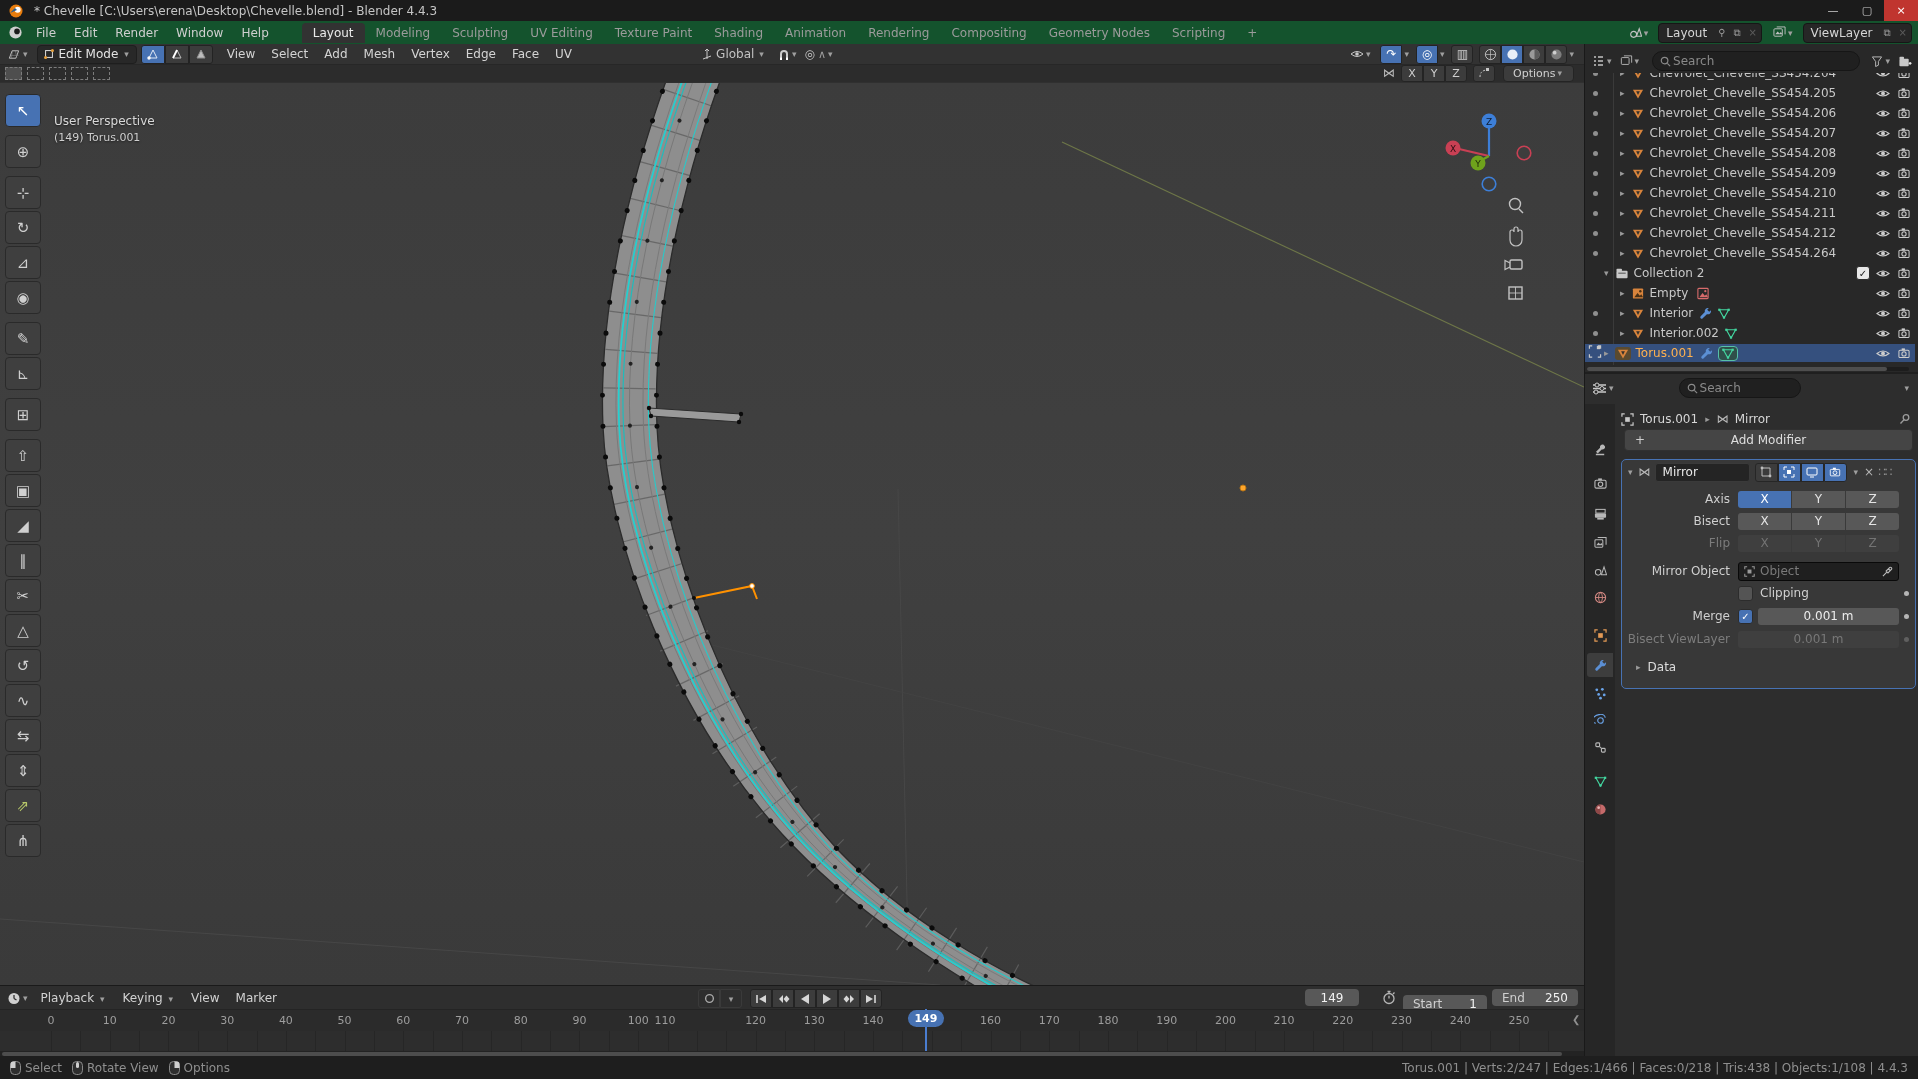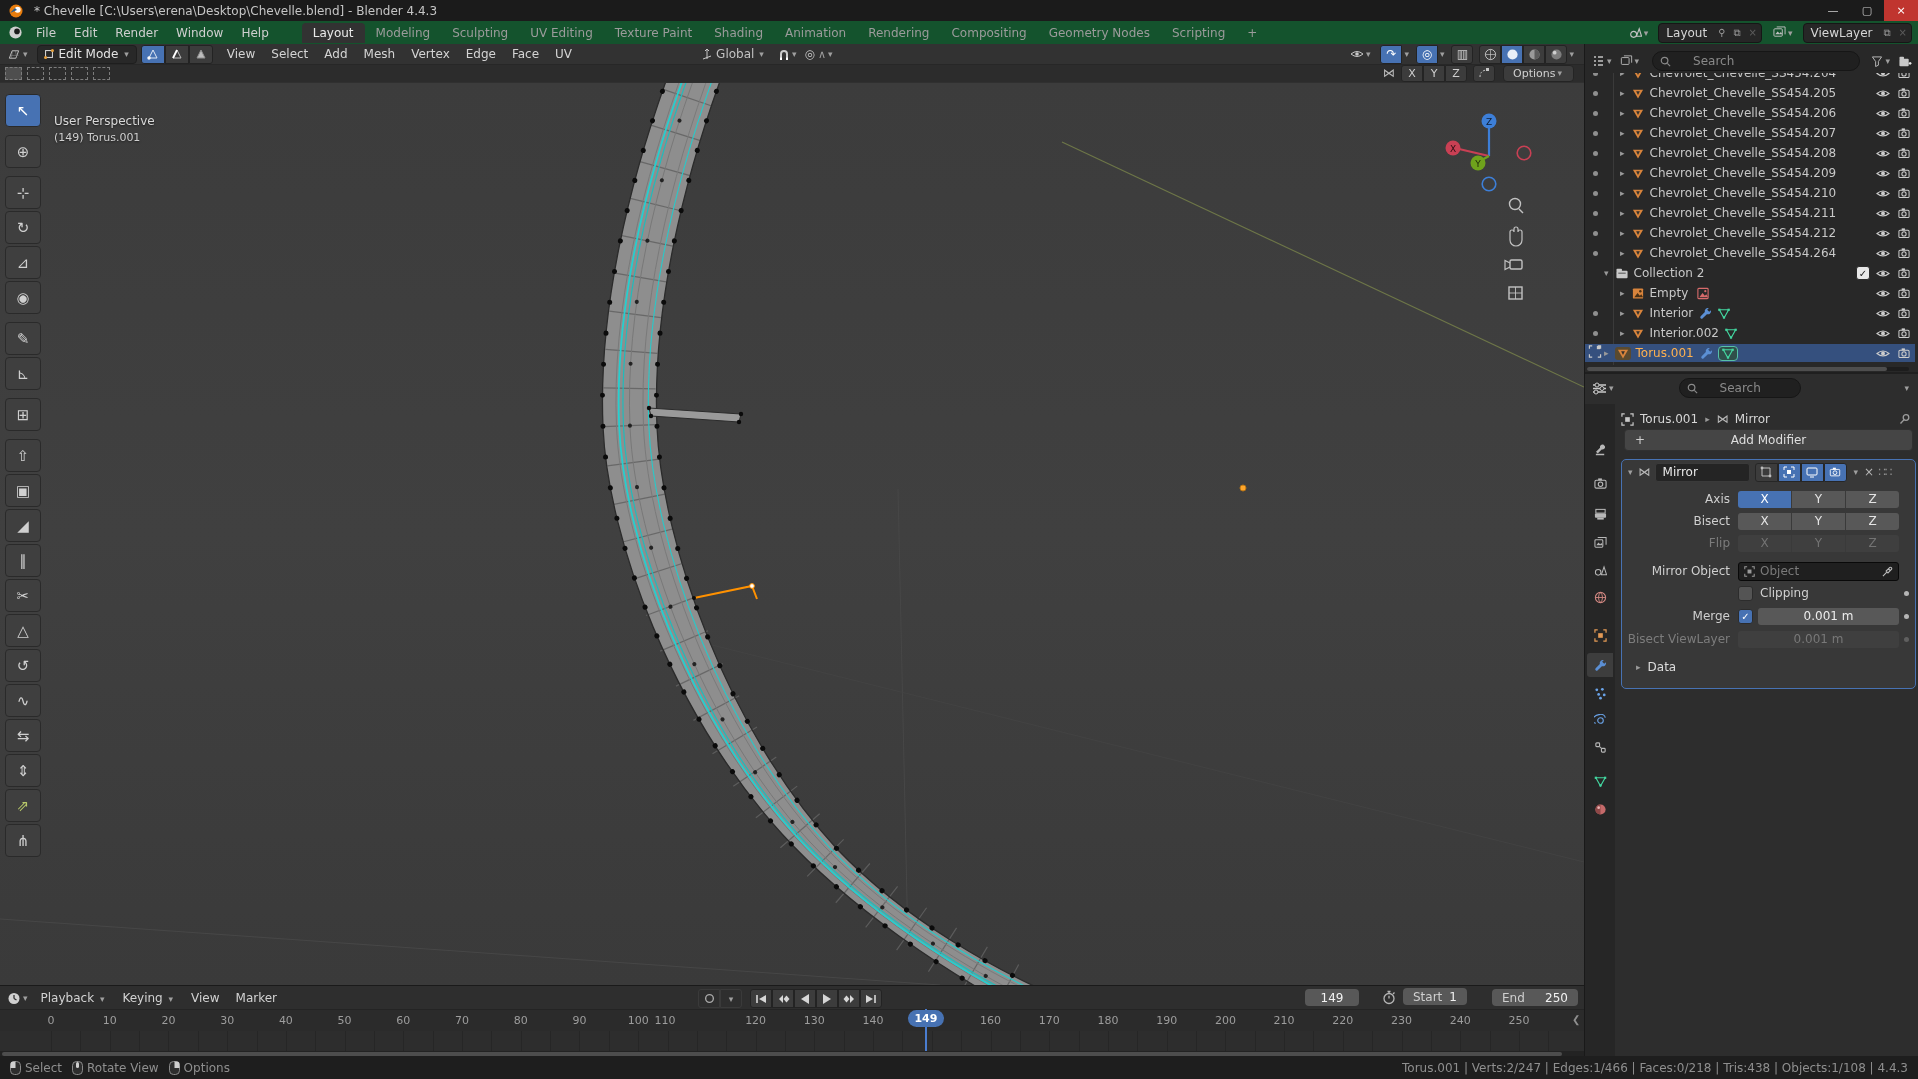--- a/index.html
+++ b/index.html
@@ -39,21 +39,21 @@
   #vp-overlay-text .l2{font-size:11px;color:#cfcfcf;margin-top:3px;}
   
   #toolbar{position:absolute;left:5px;top:50px;width:36px;z-index:6;}
   .tool-btn{width:34px;height:31px;background:#3f3f3f;border:1px solid #2a2a2a;border-radius:4px;display:flex;align-items:center;justify-content:center;color:#cfcfcf;font-size:15px;margin-bottom:2px;}
   .tool-btn.on{background:#4772b3;color:#fff;}
   .tool-gap{height:6px;}
   
   #rightpanel{left:1584px;top:44px;width:334px;height:1012px;background:#282828;border-left:1px solid #191919;}
   #outliner-toolbar{position:absolute;left:0;top:4px;width:334px;height:26px;display:flex;align-items:center;}
   .search{display:flex;align-items:center;background:#202020;border:1px solid #161616;border-radius:10px;height:18px;color:#8a8a8a;}
-  .search .ph{margin-left:22px;}
+  .search .ph{margin-left:2px;}
   #outliner-rows{position:absolute;left:0;top:29px;width:334px;height:292px;overflow:hidden;}
   .ol-row{position:absolute;left:0;width:330px;height:18px;display:flex;align-items:center;color:#c8c8c8;}
   .ol-row.sel{background:#35507e;}
   .ol-row .nm{margin-left:5px;white-space:nowrap;}
   .ol-row.activeobj .nm{color:#ffb14f;}
   .chev{color:#9a9a9a;font-size:9px;}
   #ol-scroll{position:absolute;left:2px;top:323px;width:322px;height:4px;background:#1d1d1d;border-radius:2px;}
   #ol-scroll .bar{position:absolute;left:0;top:0;width:300px;height:4px;background:#4e4e4e;border-radius:2px;}
   
   #properties{position:absolute;left:0;top:328px;width:334px;height:684px;background:#2d2d2d;border-top:2px solid #1f1f1f;}
@@ -1241,21 +1241,21 @@
           </div>
       </div>
       <div class="tl-field" style="position:absolute;left:1305px;top:3px;width:54px;justify-content:center">
           <span>149</span>
         </div>
       <svg width="14" height="15" style="position:absolute;left:1382px;top:4px" viewBox="0 0 14 15">
           <circle cx="7" cy="8.5" r="5" fill="none" stroke="#b5b5b5" stroke-width="1.3"></circle>
           <path d="M5.5 1.5 h3 M7 1.5 v2 M11 4 l1.5-1.5" stroke="#b5b5b5" stroke-width="1.3"></path>
           <path d="M7 8.5 V5.8" stroke="#b5b5b5" stroke-width="1.3"></path>
         </svg>
-      <div class="tl-field" style="position:absolute;left:1403px;top:2px;width:64px">
+      <div class="tl-field" style="position:absolute;left:1403px;top:9px;width:84px">
         <span style="color:#cfcfcf;margin-left:10px">Start</span>
           <div class="spacer"></div>
           <span style="margin-right:10px">1</span>
       </div>
       <div class="tl-field" style="position:absolute;left:1492px;top:3px;width:86px">
         <span style="color:#cfcfcf;margin-left:10px">End</span>
           <div class="spacer"></div>
           <span style="margin-right:10px">250</span>
       </div>
     </div>

